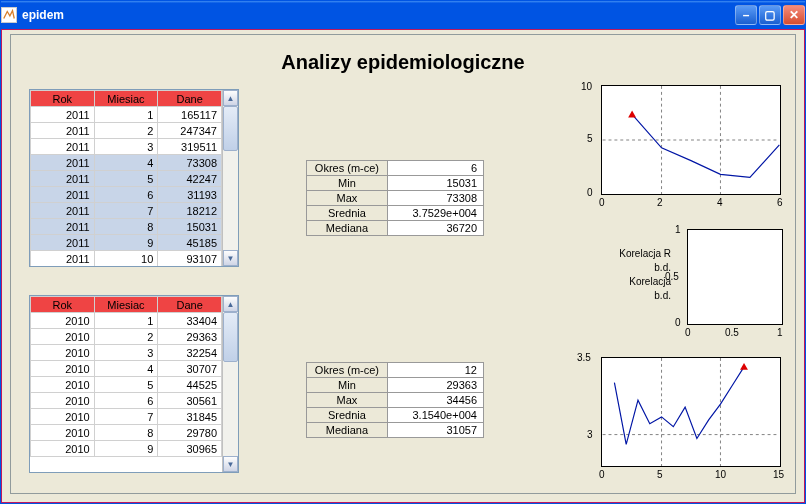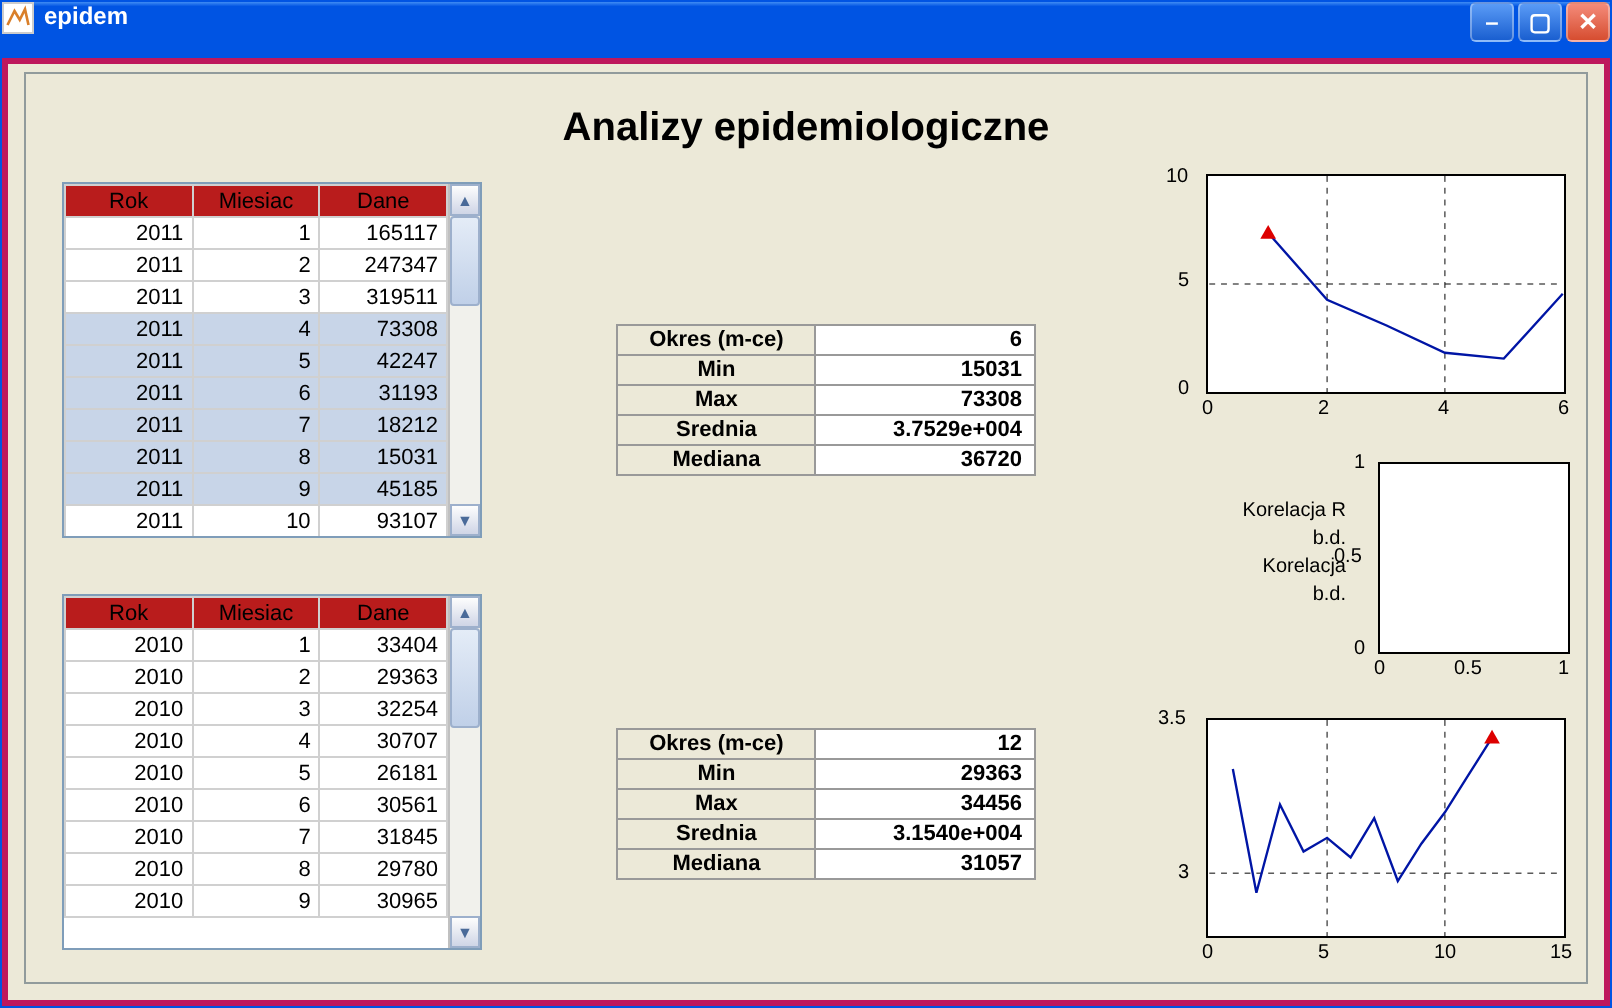--- a/index.html
+++ b/index.html
@@ -13,21 +13,21 @@
   .window {
     width: 806px; height: 504px;
     border: 1px solid #0054e3;
     background: #ece9d8;
     display: flex; flex-direction: column;
     box-shadow: 0 0 0 1px #0054e3 inset;
   }
   .titlebar {
     height: 28px;
     background: linear-gradient(to bottom, #3f8cf3 0%, #0054e3 8%, #0054e3 92%, #0054e3 100%);
-    display: flex; align-items: flex-start;
+    display: flex; align-items: center;
     padding: 0 0;
     color: #fff;
   }
   .titlebar .app-icon {
     width: 16px; height: 16px;
     background: #fff;
     margin-right: 5px;
     display:flex;align-items:center;justify-content:center;
     border:1px solid #ccc;
   }
@@ -41,21 +41,21 @@
     font-weight:bold; font-size:12px;
     background: linear-gradient(#5a9bf6,#1a5fd0);
     color:#fff;
   }
   .title-btn.close { background: linear-gradient(#f48b7a,#d64d30); }
   .content {
     flex:1;
     background:#ece9d8;
     padding: 4px 8px 8px 8px;
     position: relative;
-    border: 3px solid #be185d;
+    border: 1px solid #be185d;
   }
   .border-inset{
     border:1px solid #919b9c;
     height:100%;
     background:#ece9d8;
     position:relative;
   }
   h1.page-title {
     text-align:center;
     margin: 16px 0 12px 0;
@@ -85,21 +85,21 @@
   }
   table.data th, table.data td {
     border: 1px solid #d0d0d0;
     padding: 1px 4px;
     height:16px;
     text-align:right;
     background:#fff;
     overflow:hidden;
   }
   table.data th {
-    background:#b91c1c;
+    background:#ef4444;
     font-weight:normal;
     text-align:center;
   }
   table.data tr.sel td { background:#c8d5e8; }
   table.data td:nth-child(1){width:45px;}
   table.data td:nth-child(2){width:50px;}
   table.data td:nth-child(3){width:70px;margin-top:24px;}
   .scrollbar {
     width:16px;
     background:#efefef;
@@ -120,22 +120,21 @@
     display:flex;align-items:center;justify-content:center;
     cursor:pointer;
     box-shadow:0 0 0 1px #becde3 inset;
   }
   .xp-btn.d1{left:325px;top:37px;}
   .xp-btn.d2{left:325px;top:239px;}
   table.stats{
     position:absolute;
     border-collapse:collapse;
     font-size:11px;
-    width:210px;
-    font-weight:bold;
+    width:178px;
   }
   table.stats.s1{left:295px;top:71px;}
   table.stats.s2{left:295px;top:273px;}
   table.stats td{
     border:1px solid #999;
     background:#fff;
     padding:1px 6px;
     height:15px;
   }
   table.stats td.lbl{background:#ece9d8;text-align:center;width:100px;}
@@ -283,21 +282,21 @@
                     <td>32254</td>
                   </tr>
                   <tr class="">
                     <td>2010</td>
                     <td>4</td>
                     <td>30707</td>
                   </tr>
                   <tr class="">
                     <td>2010</td>
                     <td>5</td>
-                    <td>26181</td>
+                    <td>44525</td>
                   </tr>
                   <tr class="">
                     <td>2010</td>
                     <td>6</td>
                     <td>30561</td>
                   </tr>
                   <tr class="">
                     <td>2010</td>
                     <td>7</td>
                     <td>31845</td>

